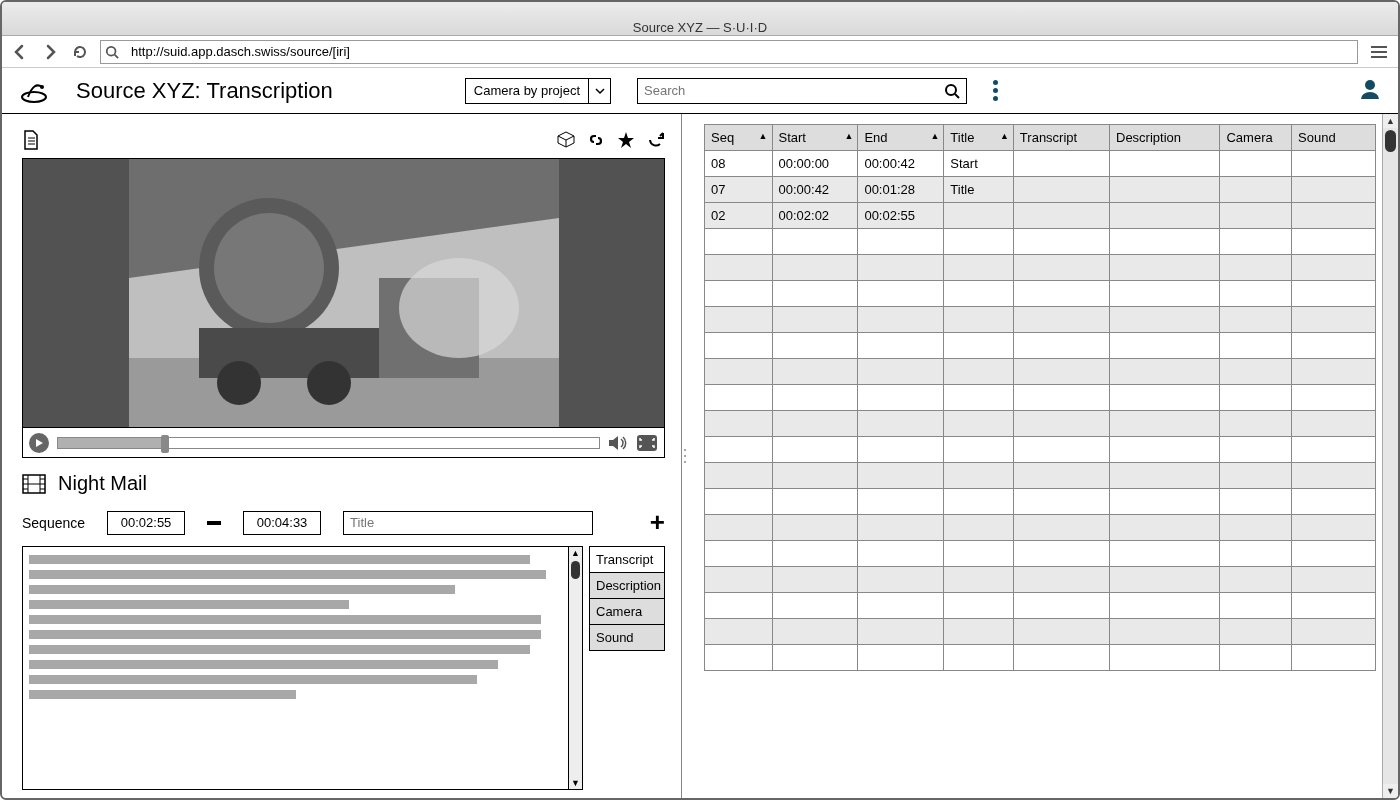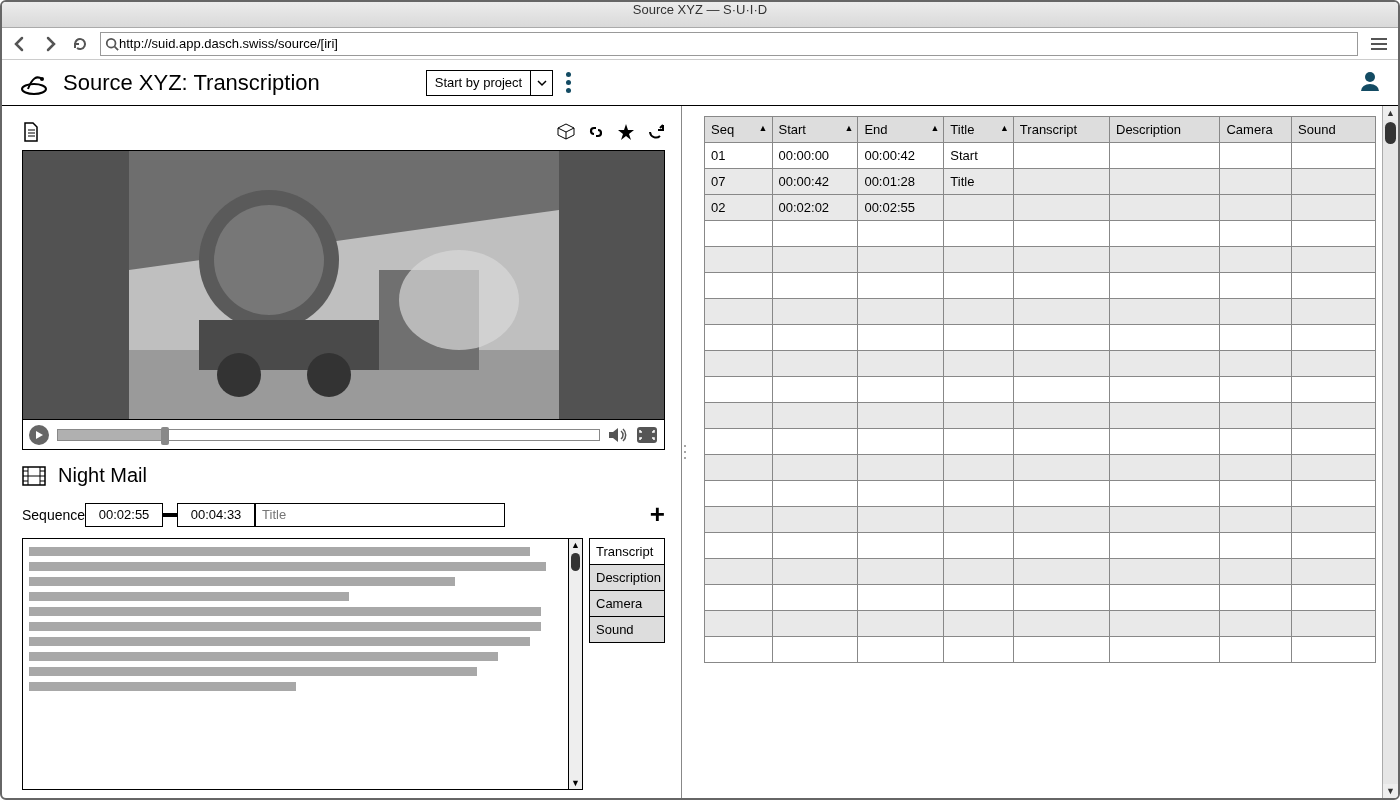--- a/index.html
+++ b/index.html
@@ -1,25 +1,25 @@
 <!DOCTYPE html>
 <html><head>
 <meta charset="utf-8">
 <style>
   * { box-sizing: border-box; margin: 0; padding: 0; }
   body { font-family: "Comic Sans MS", "Segoe Script", cursive, sans-serif; font-size: 14px; color:#000; background:#fff; }
   .window { width:1400px; height:800px; border:2px solid #666; border-radius:6px; overflow:hidden; display:flex; flex-direction:column; background:#fff;}
-  .titlebar { height:26px; background: linear-gradient(#ececec,#d9d9d9); border-bottom:1px solid #aaa; display:flex; align-items:flex-start; justify-content:center; font-size:13px; color:#333;}
+  .titlebar { height:34px; background: linear-gradient(#ececec,#d9d9d9); border-bottom:1px solid #aaa; display:flex; align-items:flex-end; justify-content:center; font-size:13px; color:#333;}
   .navbar { height:32px; display:flex; align-items:center; padding:0 8px; gap:10px; border-bottom:1px solid #ccc;}
   .nav-btn { width:20px; height:20px; display:flex; align-items:center; justify-content:center; color:#555;}
-  .url-bar { flex:1; border:1px solid #999; height:24px; display:flex; align-items:center; padding:0 4px; gap:0;}
+  .url-bar { flex:1; border:1px solid #999; height:24px; display:flex; align-items:center; padding:0 4px; gap:12px;}
   .url-bar input { border:none; outline:none; flex:1; font-family:inherit; font-size:13px;}
   .hamburger { width:22px; height:22px; display:flex; flex-direction:column; justify-content:center; gap:3px; align-items:center;}
   .hamburger div { width:16px; height:2px; background:#555;}
-  .header { height:46px; display:flex; align-items:center; padding:0 16px; gap:13px; border-bottom:1px solid #000;}
+  .header { height:46px; display:flex; align-items:center; padding:0 16px; gap:26px; border-bottom:1px solid #000;}
   .logo { width:32px; height:28px; }
   .title { font-size:22px; font-weight:normal; }
   .filter { border:1px solid #000; height:26px; display:flex; align-items:center; font-size:13px; }
   .filter .lbl { padding:0 8px;}
   .filter .drop { width:22px; height:100%; border-left:1px solid #000; display:flex; align-items:center; justify-content:center;}
   .search-box { border:1px solid #000; height:26px; display:flex; align-items:center; width:330px; padding:0 6px; gap:4px;}
   .search-box input { border:none; outline:none; flex:1; font-family:inherit; font-size:13px;}
   .dots { display:flex; flex-direction:column; gap:3px;}
   .dots div{ width:5px; height:5px; background:#134b63; border-radius:50%;}
   .user-ico { margin-left:auto; color:#134b63;}
@@ -37,21 +37,21 @@
   .video-img { flex:1; display:flex; justify-content:center; align-items:stretch; overflow:hidden;}
   .video-img .img { width:430px; background:linear-gradient(135deg,#8a8a8a 0%, #bcbcbc 40%, #6b6b6b 41%, #a0a0a0 70%, #777 100%); position:relative;}
   .controls { height:30px; background:#fff; border-top:1px solid #000; display:flex; align-items:center; gap:8px; padding:0 6px;}
   .play-btn { width:20px; height:20px; border-radius:50%; background:#666; display:flex; align-items:center; justify-content:center;}
   .play-btn svg { fill:#fff;}
   .progress { flex:1; border:1px solid #888; height:12px; position:relative; background:#fff;}
   .progress .done { position:absolute; left:0; top:0; bottom:0; width:19%; background:#b0b0b0;}
   .progress .handle { position:absolute; top:-3px; left:19%; width:8px; height:18px; background:#888; border-radius:2px;}
   .film-title-row { display:flex; align-items:center; gap:12px; margin:14px 0 12px 0;}
   .film-title { font-size:20px; }
-  .seq-row { display:flex; align-items:center; gap:0; margin-bottom:8px;}
+  .seq-row { display:flex; align-items:center; gap:22px; margin-bottom:8px;}
   .seq-row input.tc { width:78px; border:1px solid #000; height:24px; text-align:center; font-family:inherit; font-size:13px;}
   .seq-row input.title { flex:1; border:1px solid #000; height:24px; padding:0 6px; font-family:inherit; font-size:13px; max-width:250px;}
   .dash { width:14px; height:4px; background:#000;}
   .plus-btn { margin-left:auto; font-size:26px; font-weight:bold;}
   .editor-row { display:flex; gap:6px; flex:1; min-height:0;}
   .editor { flex:1; border:1px solid #000; display:flex; position:relative;}
   .editor-text { flex:1; padding:8px 6px; display:flex; flex-direction:column; gap:6px; overflow:hidden;}
   .editor-text .line { height:9px; background:#a8a8a8;}
   .editor-scroll { width:14px; border-left:1px solid #000; background:#eee; display:flex; flex-direction:column;}
   .editor-scroll .arrow{ height:12px; font-size:9px; display:flex; align-items:center; justify-content:center;}
@@ -112,26 +112,33 @@
 
   <div class="header">
     <svg class="logo" viewBox="0 0 32 28">
         <ellipse cx="16" cy="20" rx="12" ry="5" fill="none" stroke="#000" stroke-width="2"></ellipse>
         <path d="M10 20 Q16 4 24 10" stroke="#000" stroke-width="2" fill="none"></path>
         <circle cx="24" cy="10" r="2" fill="#000"></circle>
       </svg>
     <div class="title">Source XYZ: Transcription</div>
     <div style="width:80px"></div>
     <div class="filter">
-      <span class="lbl">Start by project</span>
+      <span class="lbl">Camera by project</span>
       <span class="drop">
           <svg width="10" height="10" viewBox="0 0 10 10">
             <path d="M1 3 L5 7 L9 3" stroke="#000" stroke-width="1.5" fill="none"></path>
           </svg>
         </span>
+    </div>
+    <div class="search-box">
+      <input placeholder="Search" style="">
+      <svg width="16" height="16" viewBox="0 0 16 16">
+          <circle cx="7" cy="7" r="5" stroke="#000" stroke-width="2" fill="none"></circle>
+          <line x1="11" y1="11" x2="15" y2="15" stroke="#000" stroke-width="2"></line>
+        </svg>
     </div>
     <div class="dots">
         <div></div>
         <div></div>
         <div></div>
       </div>
     <div class="user-ico">
       <svg width="24" height="24" viewBox="0 0 24 24" fill="#134b63">
           <circle cx="12" cy="8" r="5"></circle>
           <path d="M3 22 a9 7 0 0 1 18 0 Z"></path>
@@ -287,21 +294,21 @@
                 <th>End<span class="sort">▲</span></th>
                 <th>Title<span class="sort">▲</span></th>
                 <th>Transcript</th>
                 <th>Description</th>
                 <th>Camera</th>
                 <th>Sound</th>
               </tr>
             </thead>
           <tbody id="tbody">
               <tr>
-                <td>01</td>
+                <td>08</td>
                 <td>00:00:00</td>
                 <td>00:00:42</td>
                 <td>Start</td>
                 <td></td>
                 <td></td>
                 <td></td>
                 <td></td>
               </tr>
               <tr class="alt">
                 <td>07</td>

